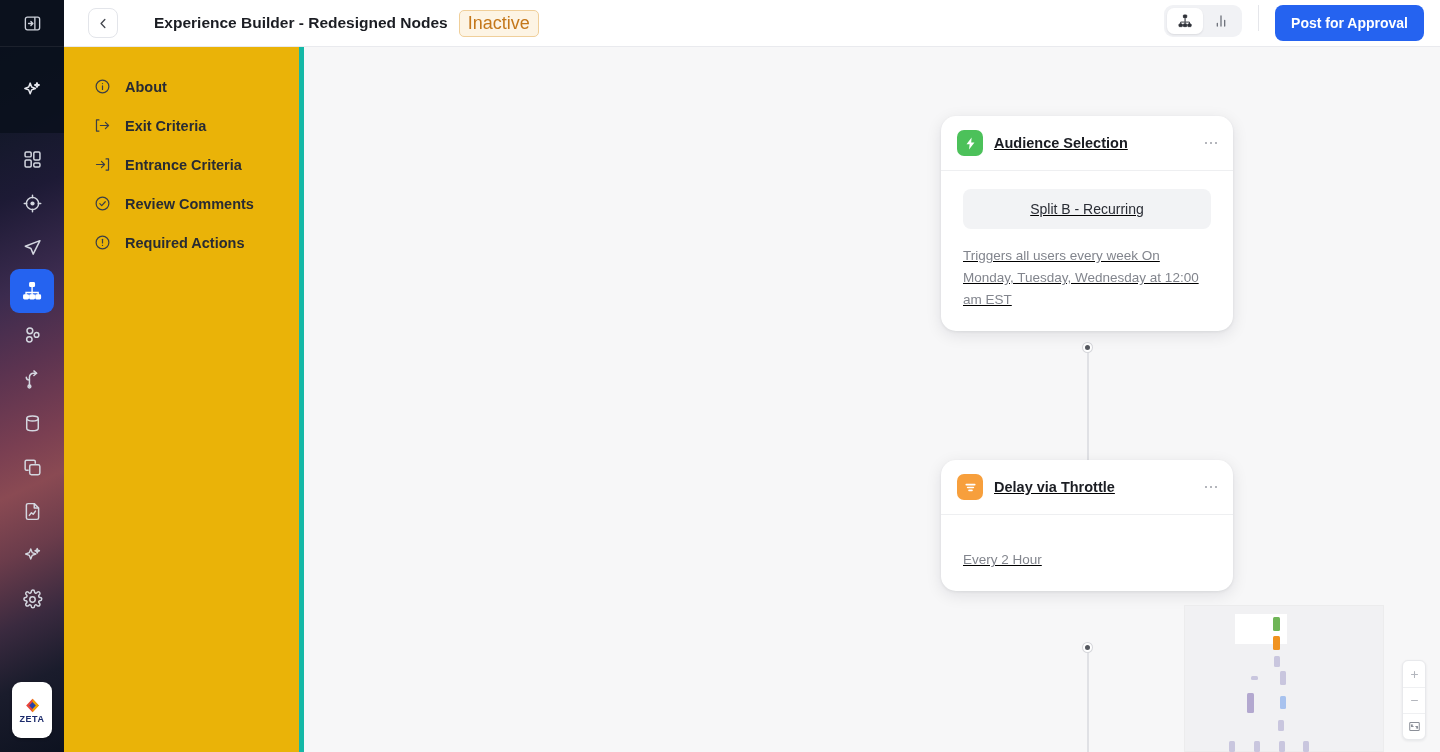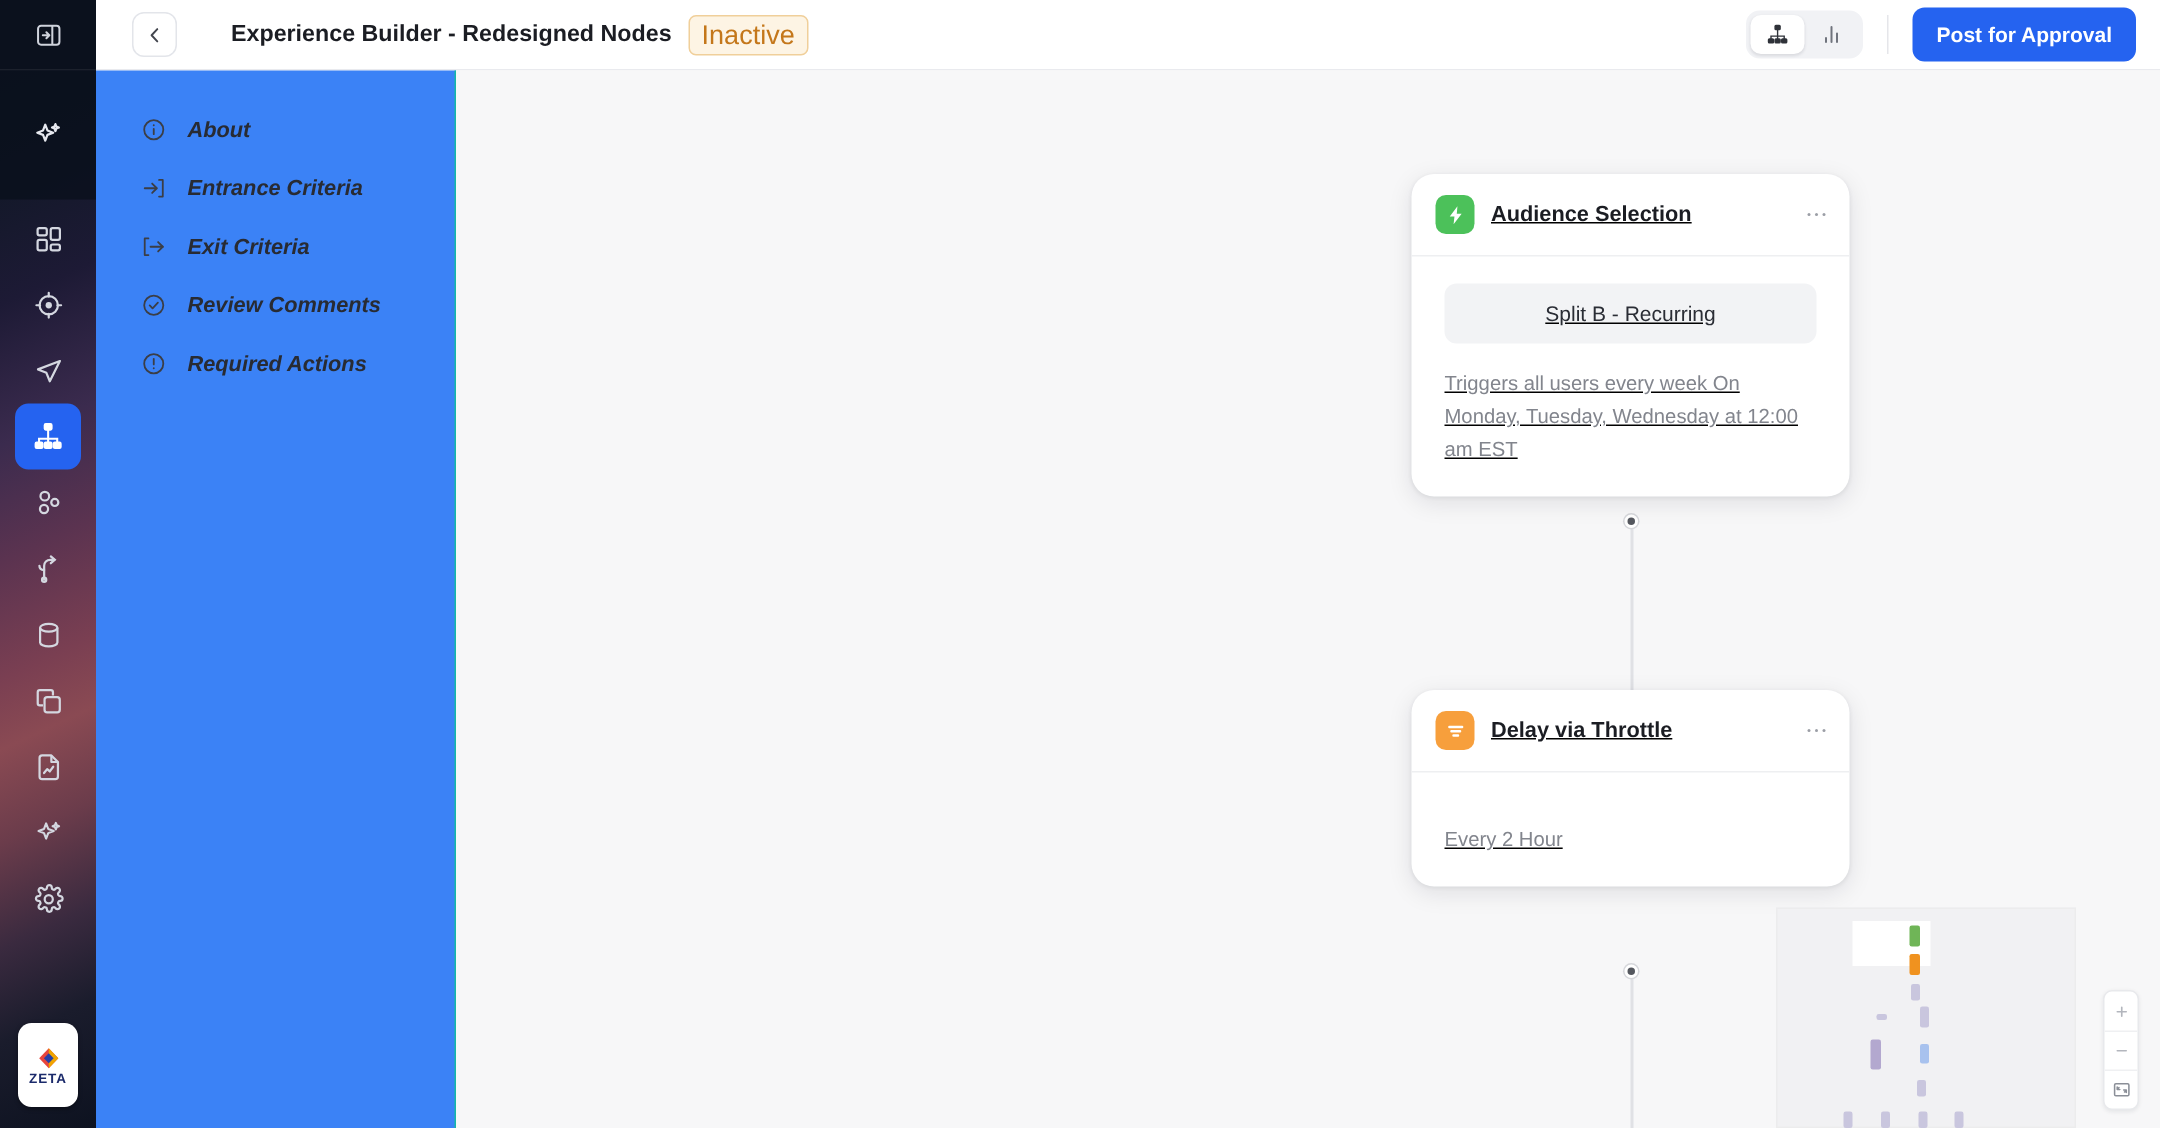--- a/index.html
+++ b/index.html
@@ -74,21 +74,21 @@
   .page-title {
     font-size: 15.5px; font-weight: bold; color: #1b1d23;
     margin-left: 36px; white-space: nowrap;
   }
   .badge {
     margin-left: 11px;
     border: 1px solid #f0cf9a; background: #fdf4e4; color: #c4771a;
     font-size: 18px; border-radius: 5px; padding: 3px 8px 4px; line-height: 1;
     white-space: nowrap;
   }
-  .header-right { margin-left: auto; display: flex; align-items: center; gap: 16px; }
+  .header-right { margin-left: auto; display: flex; align-items: flex-start; gap: 16px; }
   .seg {
     display: flex; align-items: center; background: #f1f2f5;
     border-radius: 9px; padding: 3px;
   }
   .seg-btn {
     width: 36px; height: 26px; border-radius: 7px;
     display: flex; align-items: center; justify-content: center; cursor: pointer;
   }
   .seg-btn.active { background: #ffffff; box-shadow: 0 1px 2px rgba(16,24,40,0.10); }
   .divider-v { width: 1px; height: 26px; background: #e5e6ea; }
@@ -96,22 +96,22 @@
     background: #2563f0; color: #fff; border: none; border-radius: 8px;
     font-size: 14px; font-weight: bold; padding: 10px 16px; cursor: pointer;
     font-family: "Liberation Sans", sans-serif; white-space: nowrap;
   }
 
   
   .body { flex: 1 1 auto; display: flex; min-height: 0; position: relative; }
 
   
   .panel {
-    width: 240px; flex: 0 0 240px; background: #3b82f6;
-    border-right: 1px solid #14b8a6; padding-top: 20px; font-style: italic;
+    width: 240px; flex: 0 0 240px; background: #eab308;
+    border-right: 5px solid #14b8a6; padding-top: 20px;
   }
   .panel-item {
     display: flex; align-items: center; gap: 14px;
     padding: 11px 16px 11px 30px; cursor: pointer;
   }
   .panel-item span.lbl { font-size: 14.5px; color: #282b33; font-weight: bold; }
   .panel-item svg { flex: 0 0 auto; }
 
   
   .canvas { flex: 1 1 auto; position: relative; background: #f7f7f8; overflow: hidden; }
@@ -338,34 +338,34 @@
           <svg width="17" height="17" viewBox="0 0 24 24" fill="none" stroke="#3b3e46" stroke-width="1.7" stroke-linecap="round">
             <circle cx="12" cy="12" r="9"></circle>
             <path d="M12 11.2v5"></path>
               <circle cx="12" cy="7.8" r="0.9" fill="#3b3e46" stroke="none"></circle>
           </svg>
           <span class="lbl">About</span>
         </div>
 
         <div class="panel-item">
           <svg width="17" height="17" viewBox="0 0 24 24" fill="none" stroke="#3b3e46" stroke-width="1.7" stroke-linecap="round" stroke-linejoin="round">
+            <path d="M9 12h11.5"></path>
+              <path d="M16.1 7.6l4.4 4.4-4.4 4.4"></path>
+            <path d="M7 4.2H3.5v15.6H7"></path>
+          </svg>
+          <span class="lbl">Exit Criteria</span>
+        </div>
+
+        <div class="panel-item">
+          <svg width="17" height="17" viewBox="0 0 24 24" fill="none" stroke="#3b3e46" stroke-width="1.7" stroke-linecap="round" stroke-linejoin="round">
             <path d="M3.5 12h11"></path>
               <path d="M10.5 7.6l4.4 4.4-4.4 4.4"></path>
             <path d="M17 4.2h3.5v15.6H17"></path>
           </svg>
           <span class="lbl">Entrance Criteria</span>
-        </div>
-
-        <div class="panel-item">
-          <svg width="17" height="17" viewBox="0 0 24 24" fill="none" stroke="#3b3e46" stroke-width="1.7" stroke-linecap="round" stroke-linejoin="round">
-            <path d="M9 12h11.5"></path>
-              <path d="M16.1 7.6l4.4 4.4-4.4 4.4"></path>
-            <path d="M7 4.2H3.5v15.6H7"></path>
-          </svg>
-          <span class="lbl">Exit Criteria</span>
         </div>
 
         <div class="panel-item">
           <svg width="17" height="17" viewBox="0 0 24 24" fill="none" stroke="#3b3e46" stroke-width="1.7" stroke-linecap="round" stroke-linejoin="round">
             <circle cx="12" cy="12" r="9"></circle>
               <path d="M8.2 12.2l2.7 2.7 5-5.4"></path>
           </svg>
           <span class="lbl">Review Comments</span>
         </div>
 

